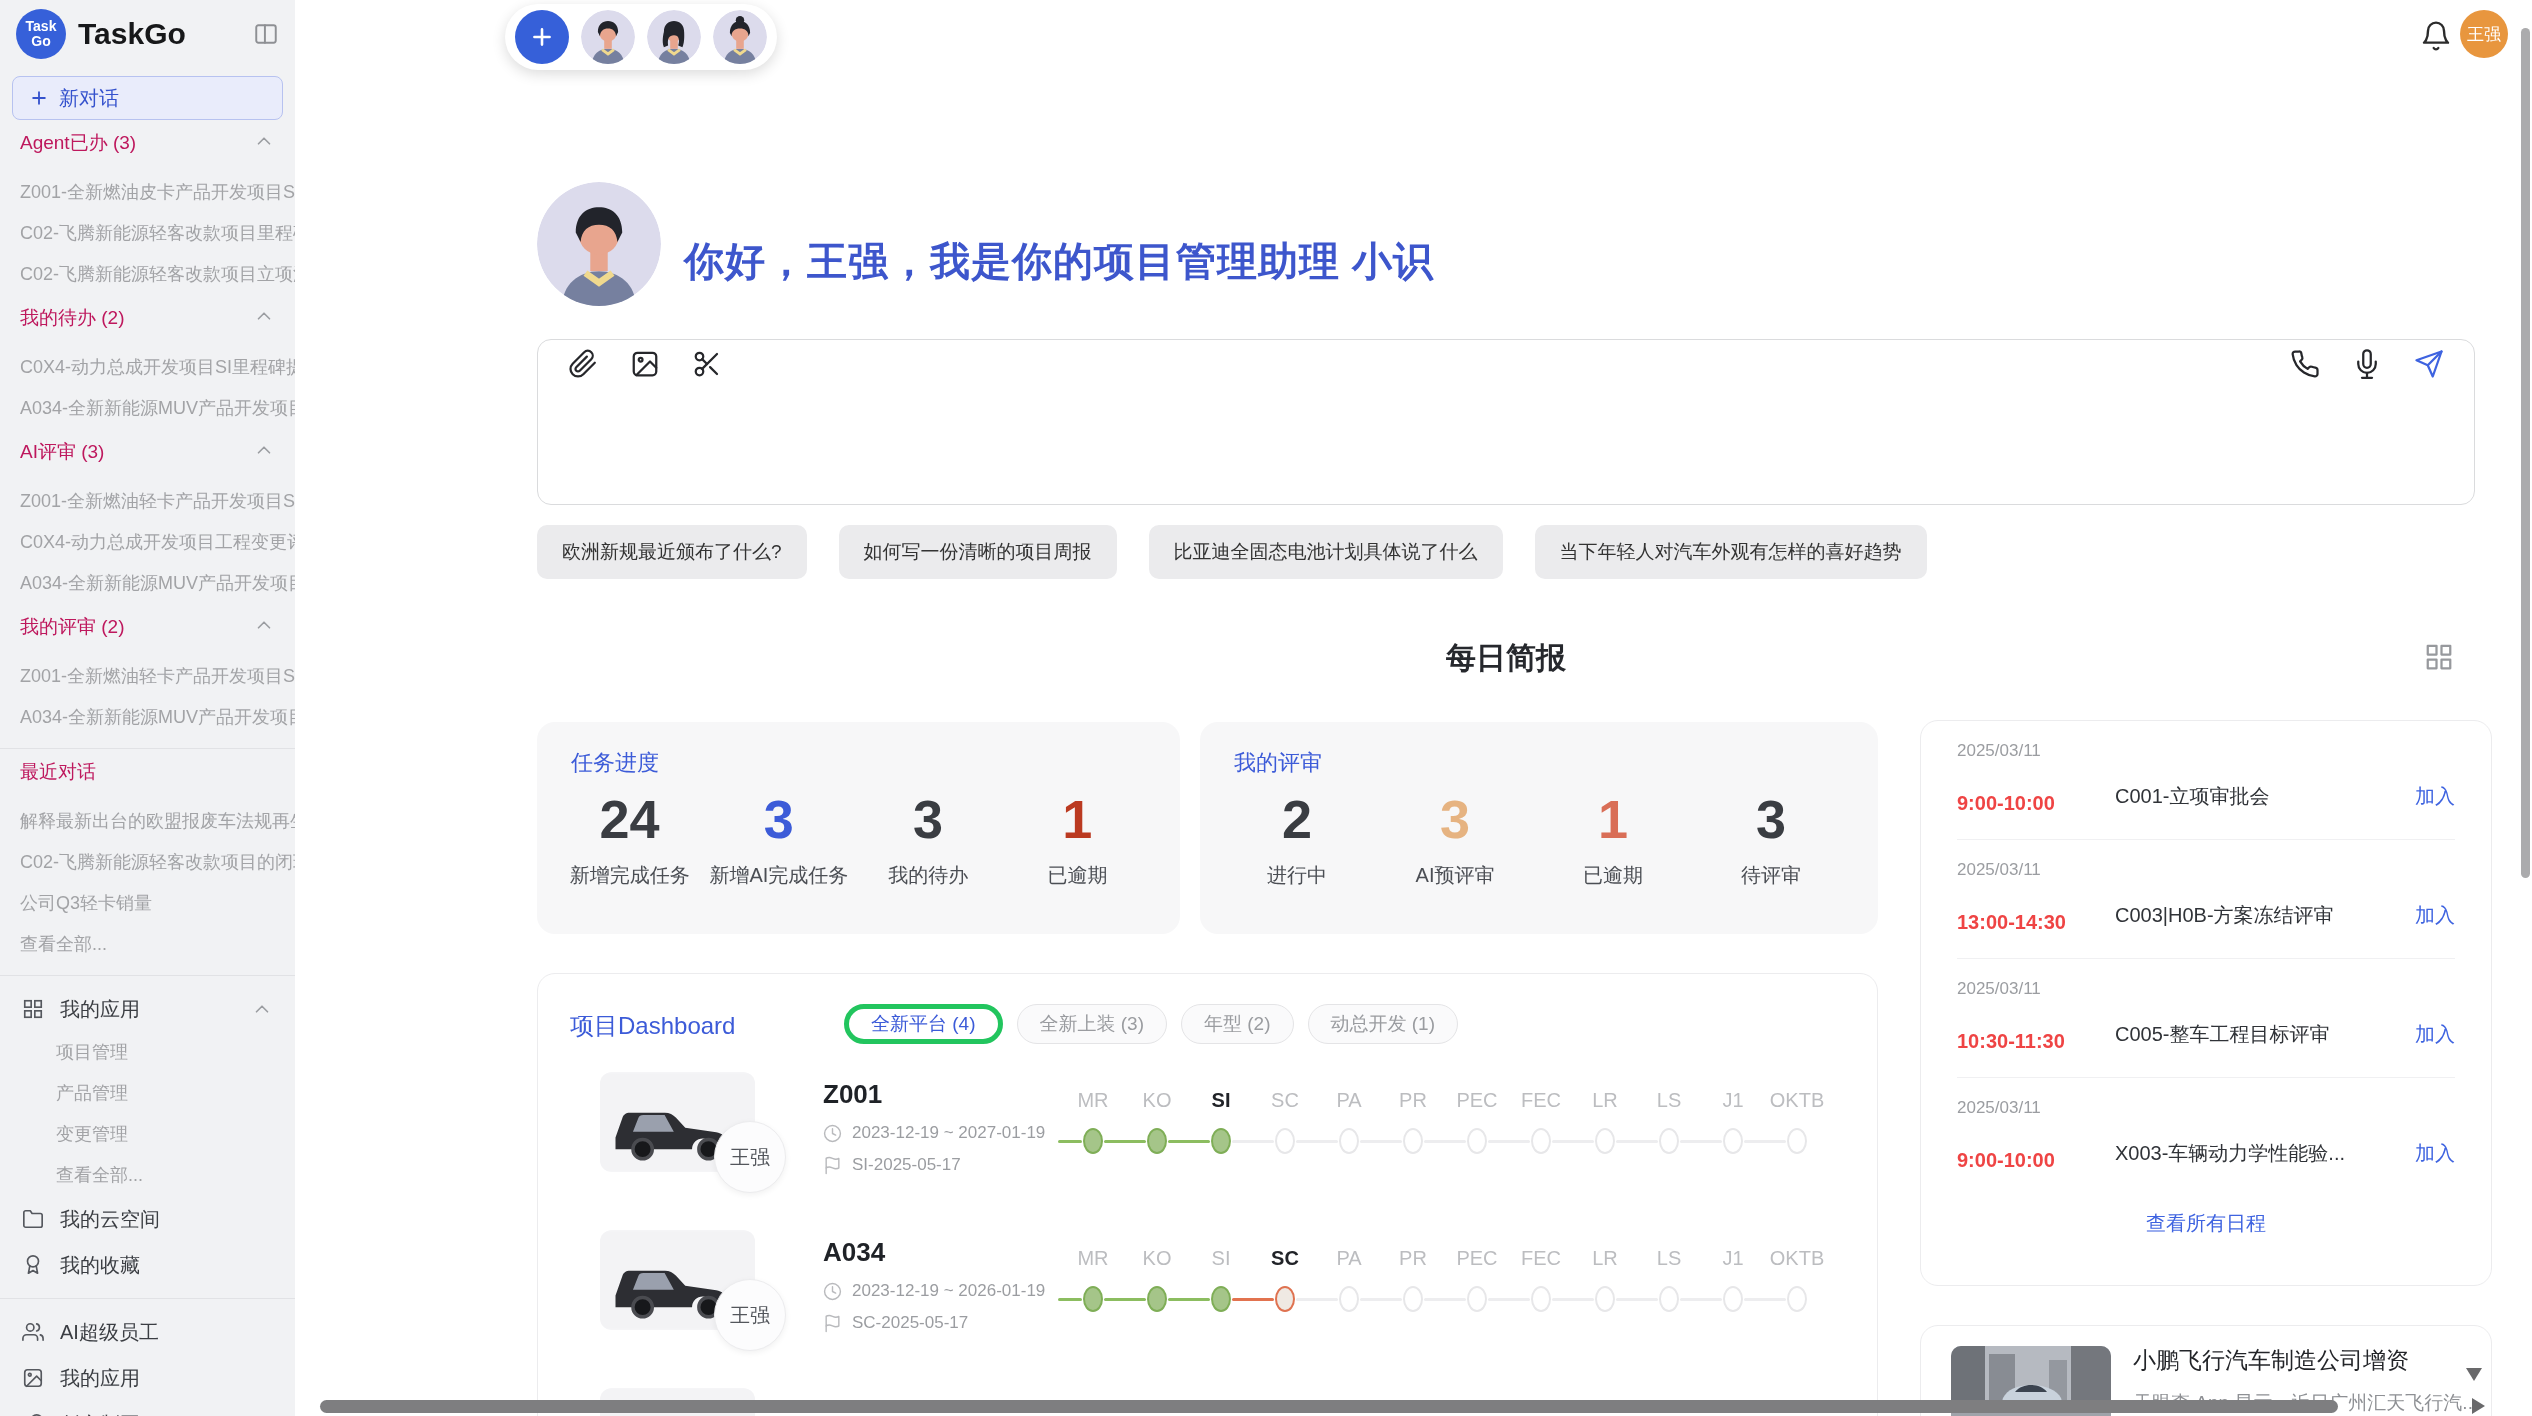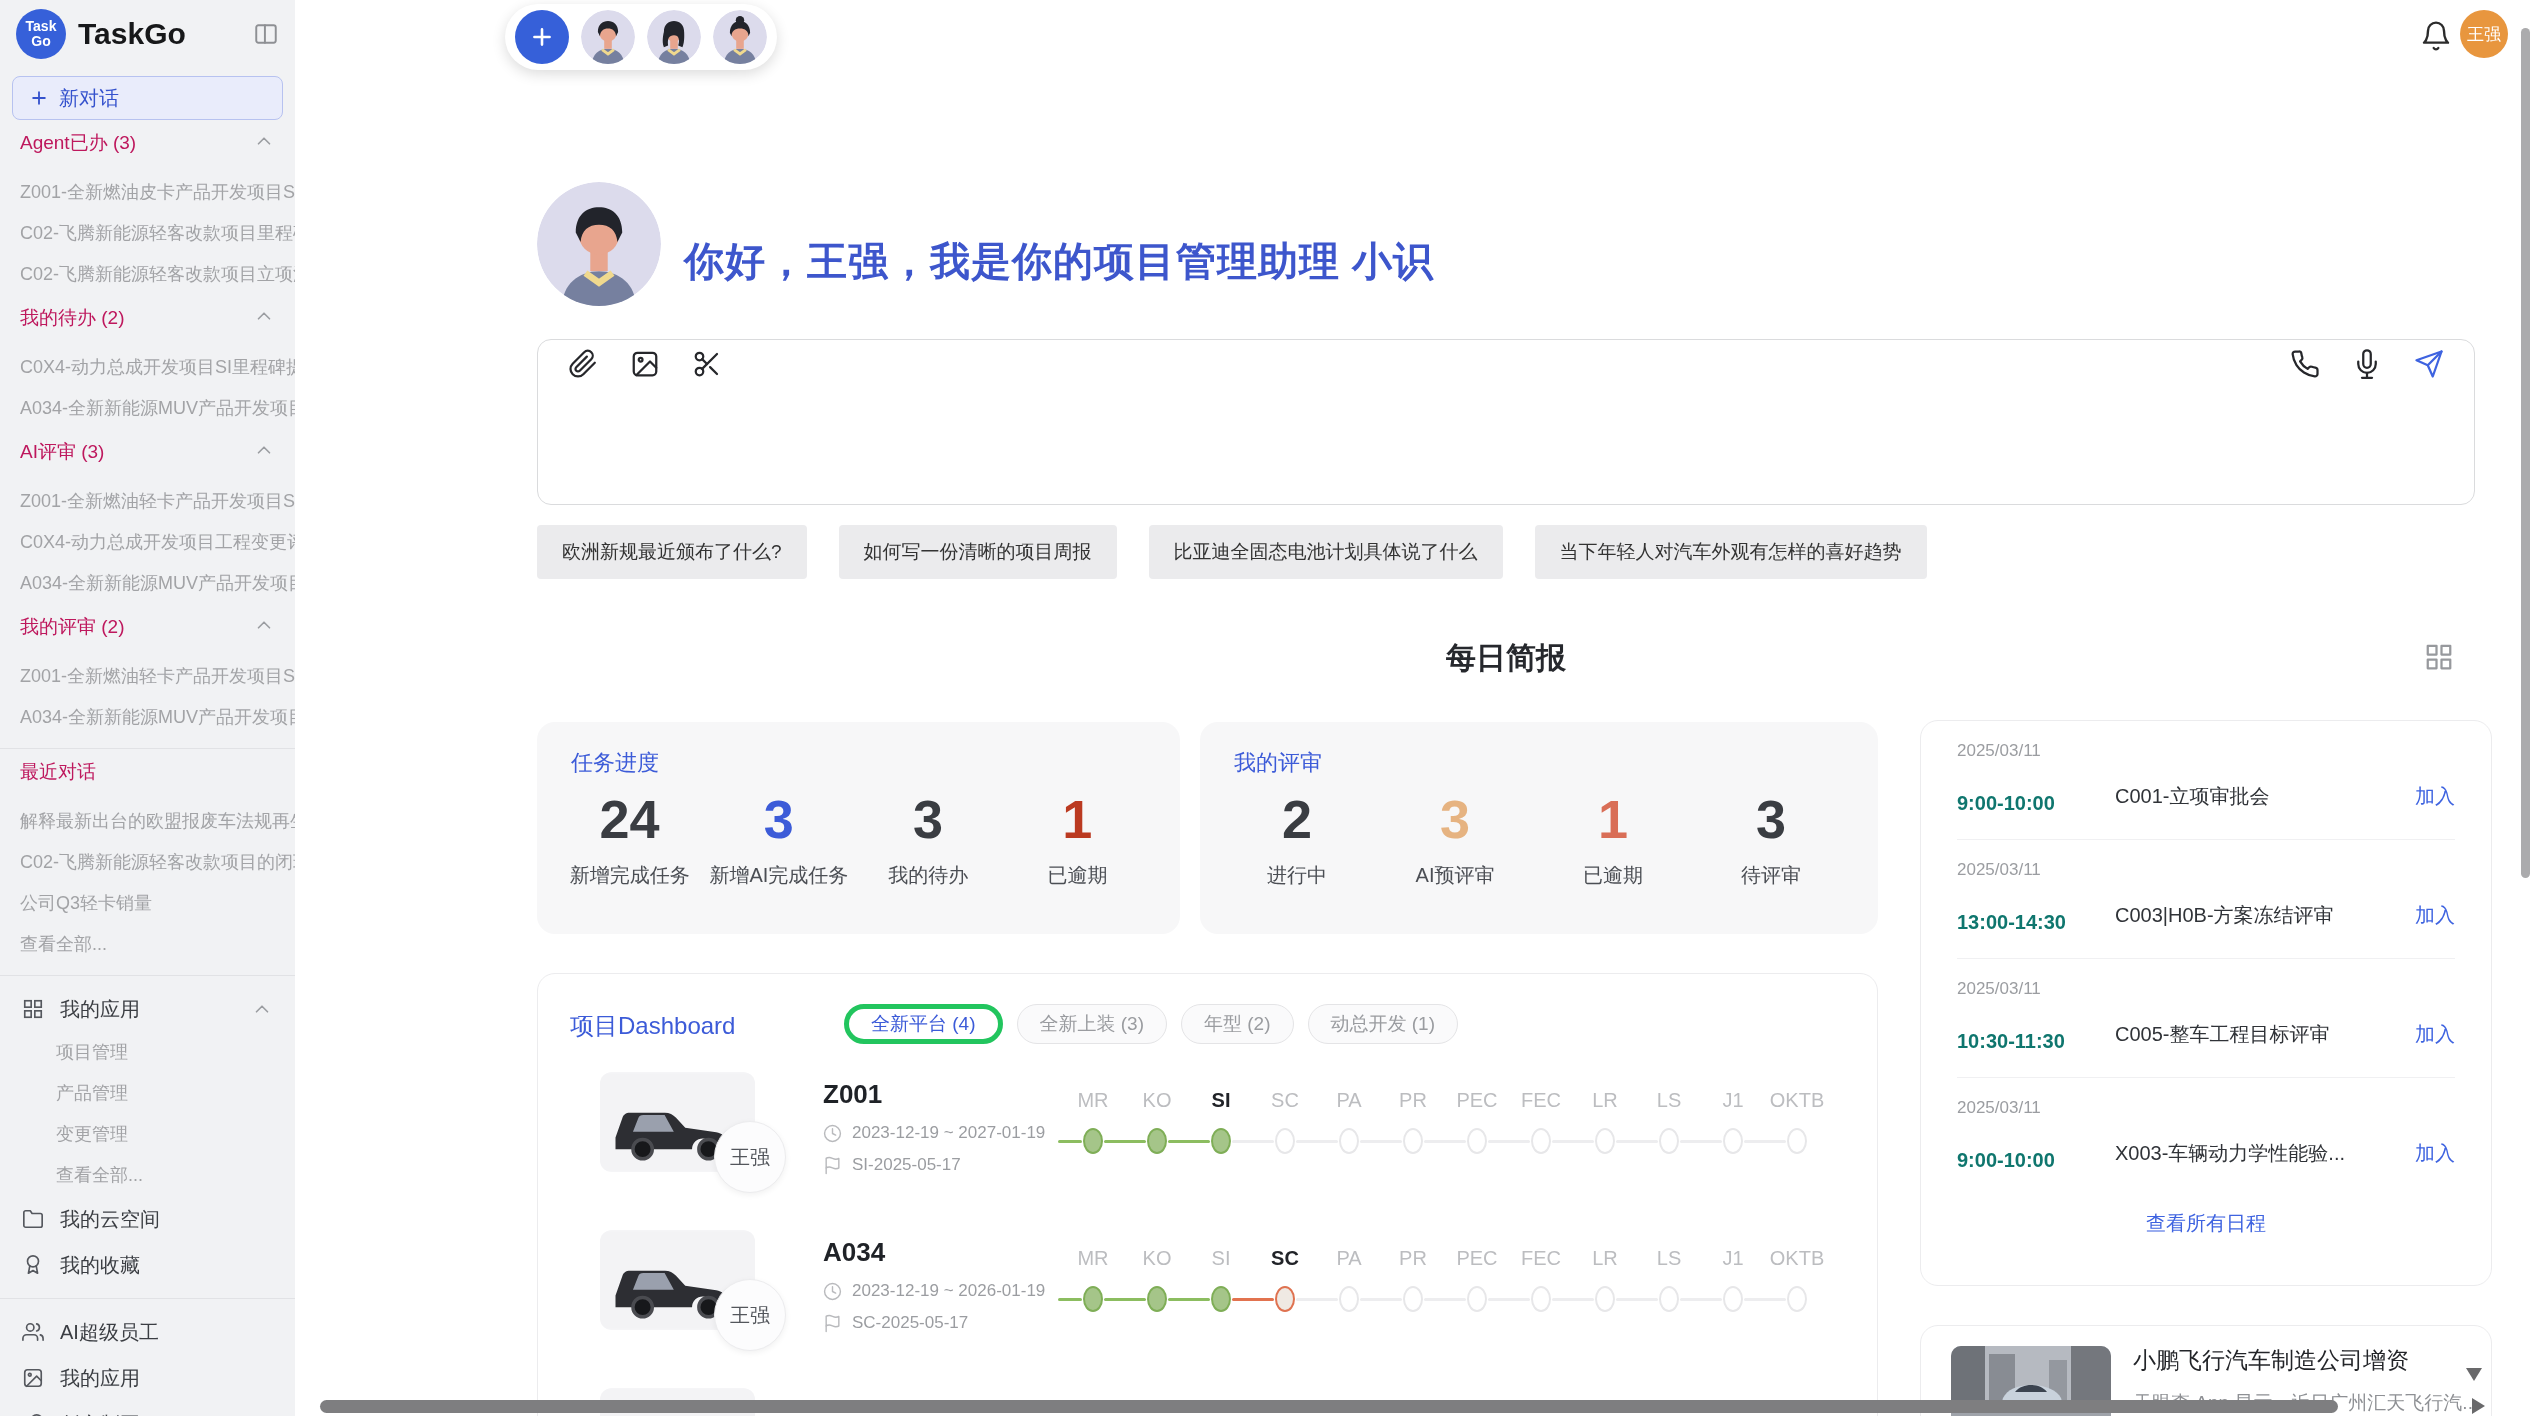--- a/index.html
+++ b/index.html
@@ -44,21 +44,21 @@
   .chat-input{flex:1;border:none;outline:none;padding:28px 30px 0;font-size:24px;color:#333;background:transparent;}
   .chat-input::placeholder{color:#b3b4b8;}
   .input-bar{height:64px;display:flex;align-items:center;justify-content:space-between;padding:0 28px 16px;}
   .ig{display:flex;align-items:center;gap:28px;}
   .ibtn{width:34px;height:34px;background:none;border:none;color:#26272b;display:flex;align-items:center;justify-content:center;cursor:pointer;padding:0;}
   .ibtn .ic{width:30px;height:30px;}
   .ibtn.send{color:#3e63e0;}
 
   
   .chips{position:absolute;left:537px;top:525px;width:1940px;display:flex;gap:32px;overflow:hidden;}
-  .chip{height:54px;line-height:54px;padding:0 25px;background:#ebebed;border:none;border-radius:4px;font-size:19px;color:#333;white-space:nowrap;cursor:pointer;flex-shrink:0;}
+  .chip{height:54px;line-height:54px;padding:0 25px;background:#ebebed;border:none;border-radius:10px;font-size:19px;color:#333;white-space:nowrap;cursor:pointer;flex-shrink:0;}
 
   
   .briefing-title{position:absolute;left:537px;top:638px;width:1938px;text-align:center;font-size:30px;font-weight:700;color:#26282d;}
   .layout-icon{position:absolute;left:2424px;top:642px;width:30px;height:30px;color:#97999d;cursor:pointer;}
 
   .stat-card{position:absolute;top:722px;height:212px;background:#f7f7f8;border-radius:18px;padding:26px 10px 0 0;}
   .stat-card.c1{left:537px;width:643px;}
   .stat-card.c2{left:1200px;width:678px;}
   .stat-title{font-size:22px;color:#3c5bd8;padding-left:34px;}
   .stat-row{display:flex;margin-top:10px;padding:0 18px;}
@@ -87,21 +87,21 @@
   .mdot.done{background:#a5c589;border-color:#7fae57;}
   .mdot.over{background:#efe9e3;border-color:#df7250;}
   .seg{position:absolute;top:51px;height:3px;border-radius:2px;}
 
   
   .sched-card{position:absolute;left:1920px;top:720px;width:572px;height:566px;border:1px solid #ececee;border-radius:18px;background:#fff;padding:0 36px;}
   .sched-title{margin-top:26px;text-align:center;font-size:22px;font-weight:500;color:#3c5bd8;}
   .sitem{padding:20px 0 24px;}
   .sdate{font-size:17px;color:#9b9da1;}
   .srow{display:flex;align-items:center;margin-top:16px;}
-  .stime{width:158px;font-size:20px;font-weight:700;color:#0f766e;flex-shrink:0;margin-top:15px;}
+  .stime{width:158px;font-size:20px;font-weight:700;color:#ef4444;flex-shrink:0;margin-top:15px;}
   .stitle{flex:1;font-size:20px;color:#303338;white-space:nowrap;overflow:hidden;}
   .sjoin{font-size:20px;color:#3e63e0;cursor:pointer;text-decoration:none;}
   .sdiv{height:1px;background:#f0f0f2;}
   .sched-viewall{text-align:center;font-size:20px;color:#3e63e0;margin-top:14px;cursor:pointer;}
 
   
   .news-card{position:absolute;left:1920px;top:1325px;width:572px;height:176px;border:1px solid #ececee;border-radius:18px;background:#fff;display:flex;gap:22px;padding:20px 30px;}
   .news-img{width:160px;height:84px;border-radius:10px;overflow:hidden;flex-shrink:0;}
   .news-img svg{display:block;width:100%;height:100%;}
   .news-title{font-size:23px;font-weight:400;color:#232529;line-height:1.3;}

